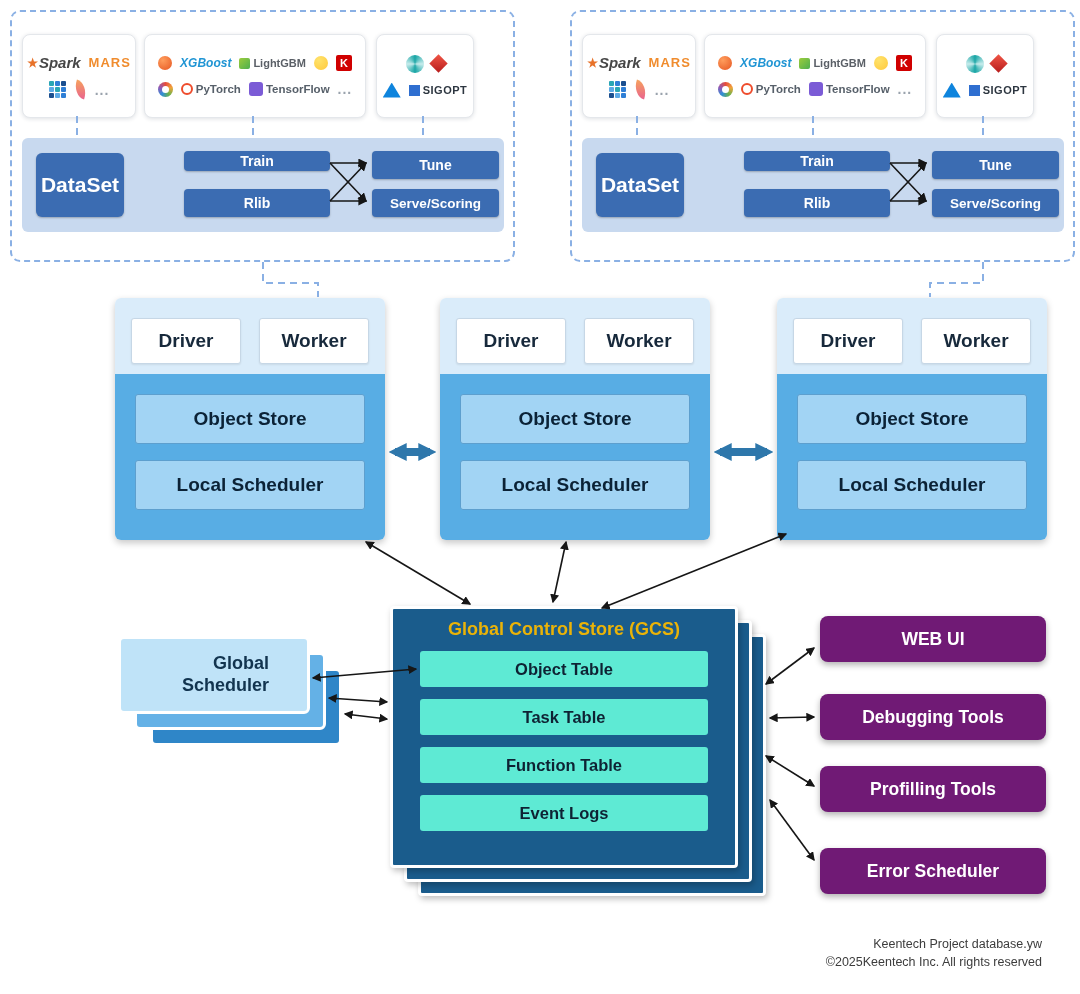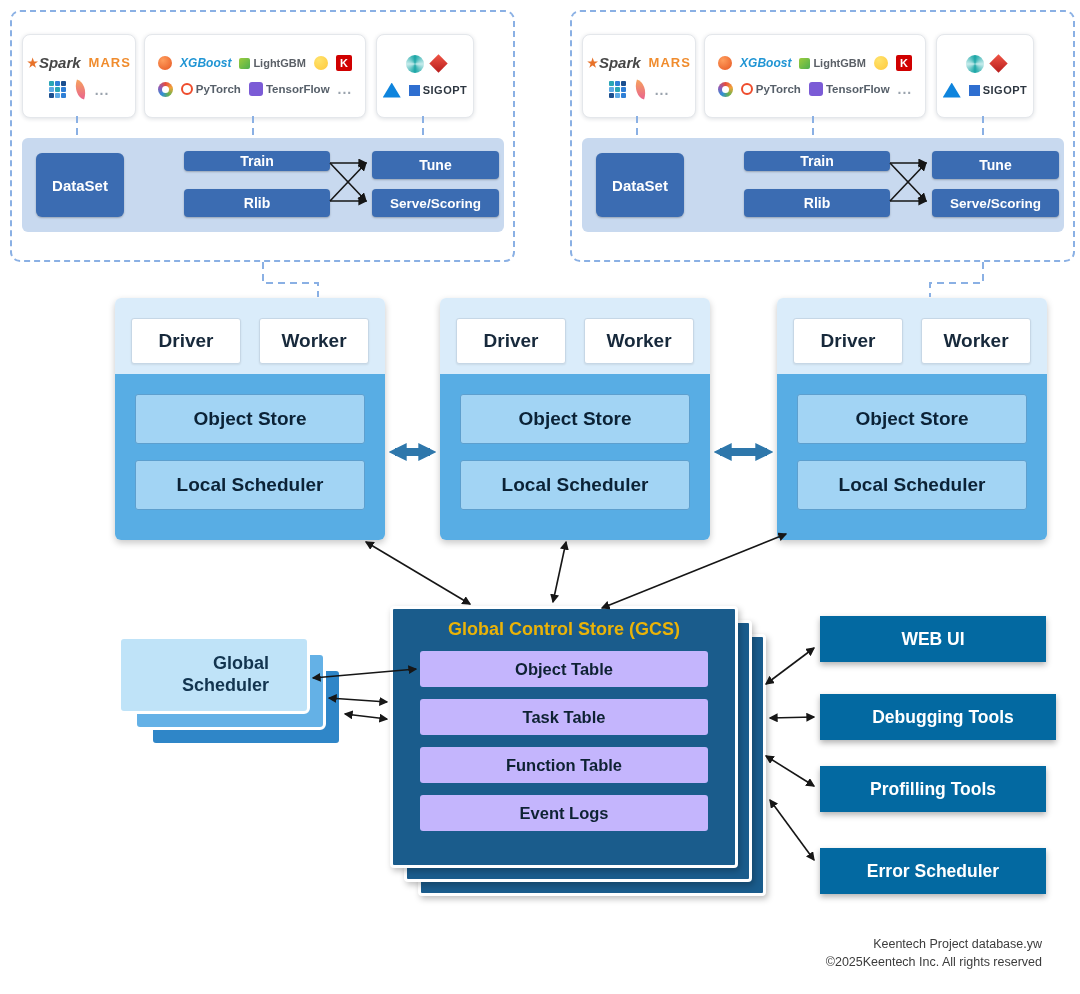--- a/index.html
+++ b/index.html
@@ -45,21 +45,21 @@
 
   .swirl{width:18px;height:18px;border-radius:50%;background:conic-gradient(#18a5a5,#c8ecec,#18a5a5,#c8ecec,#18a5a5);}
   .diamond{width:13px;height:13px;background:linear-gradient(135deg,#f05545,#b71c1c);transform:rotate(45deg);}
   .azure{width:18px;height:15px;background:#0e84dd;clip-path:polygon(50% 0,100% 100%,0 100%);}
   .sigopt{display:inline-flex;align-items:center;gap:3px;font-weight:bold;font-size:11px;color:#2d3640;letter-spacing:.5px;}
   .sigopt-badge{width:11px;height:11px;background:#2f6fd0;}
 
   .panel{position:absolute;left:10px;top:126px;width:482px;height:94px;background:#c8d9ef;border-radius:6px;}
   .pp-btn{position:absolute;background:#3b6cb2;color:#fff;font-weight:bold;font-size:14px;
     display:flex;align-items:center;justify-content:center;border-radius:4px;box-shadow:0 1px 2px rgba(0,0,0,.25);}
-  .dataset{left:14px;top:15px;width:88px;height:64px;font-size:15px;border-radius:6px;}
+  .dataset{left:14px;top:15px;width:88px;height:64px;font-size:21px;border-radius:6px;}
   .train{left:162px;top:13px;width:146px;height:20px;}
   .rlib{left:162px;top:51px;width:146px;height:28px;}
   .tune{left:350px;top:13px;width:127px;height:28px;}
   .serve{left:350px;top:51px;width:127px;height:28px;font-size:13.5px;}
 
   
   .node{position:absolute;top:298px;width:270px;height:242px;border-radius:6px;box-shadow:0 3px 7px rgba(0,0,0,.22);}
   .node-head{position:absolute;left:0;top:0;right:0;height:76px;background:#daecfa;border-radius:6px 6px 0 0;}
   .node-body{position:absolute;left:0;top:76px;right:0;bottom:0;background:#58ade4;border-radius:0 0 6px 6px;}
   .dw{position:absolute;top:20px;width:110px;height:46px;background:#fff;border:1px solid #c6d7e6;border-radius:3px;
@@ -75,28 +75,28 @@
   .sch-layer.mid{left:134px;top:652px;background:#64b1e6;}
   .sch-layer.front2{left:118px;top:636px;background:#bfe3f8;display:flex;align-items:center;justify-content:center;}
   .sch-text{width:110px;text-align:right;font-weight:bold;font-size:18px;color:#12344f;line-height:1.2;}
 
   
   .gcs-layer{position:absolute;width:348px;height:262px;background:#1a5c8c;border:3px solid #fff;border-radius:4px;box-sizing:border-box;box-shadow:2px 3px 6px rgba(0,0,0,.25);}
   .gcs-layer.l3{left:418px;top:634px;}
   .gcs-layer.l2{left:404px;top:620px;}
   .gcs-layer.front{left:390px;top:606px;}
   .gcs-title{margin-top:10px;text-align:center;color:#eab308;font-weight:bold;font-size:18px;}
-  .gcs-row{position:absolute;left:27px;width:288px;height:36px;background:#c4b5fd;border-radius:3px;
+  .gcs-row{position:absolute;left:27px;width:288px;height:36px;background:#5eead4;border-radius:3px;
     display:flex;align-items:center;justify-content:center;font-weight:bold;font-size:16.5px;color:#0e2233;}
   .gcs-row.r0{top:42px;} .gcs-row.r1{top:90px;} .gcs-row.r2{top:138px;} .gcs-row.r3{top:186px;}
 
   
-  .tool{position:absolute;left:820px;width:226px;height:46px;background:#0369a1;border-radius:0;color:#fff;font-weight:bold;
+  .tool{position:absolute;left:820px;width:226px;height:46px;background:#701a75;border-radius:8px;color:#fff;font-weight:bold;
     font-size:17.5px;display:flex;align-items:center;justify-content:center;box-shadow:0 3px 6px rgba(0,0,0,.3);}
-  .tool.t0{top:616px;} .tool.t1{top:694px;padding-left:10px;} .tool.t2{top:766px;} .tool.t3{top:848px;}
+  .tool.t0{top:616px;} .tool.t1{top:694px;} .tool.t2{top:766px;} .tool.t3{top:848px;}
 
   
   .footer{position:absolute;right:38px;bottom:22px;text-align:right;font-size:12.5px;color:#3c3c3c;line-height:1.5;}
 
   
   .overlay{position:absolute;left:0;top:0;pointer-events:none;}
   .thin{stroke:#161616;stroke-width:1.6;}
   .thin.e{marker-end:url(#ar);}
   .thin.d{marker-end:url(#ar);marker-start:url(#ar);}
   .thick{stroke:#2e77ab;stroke-width:8;marker-end:url(#arB);marker-start:url(#arB);}

